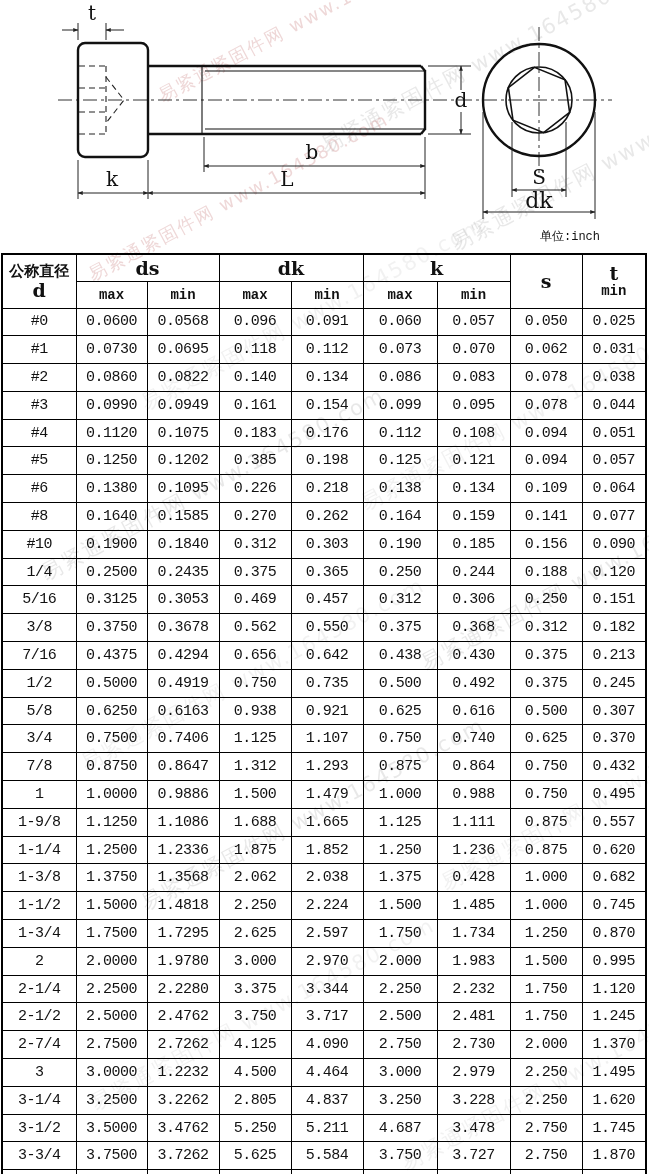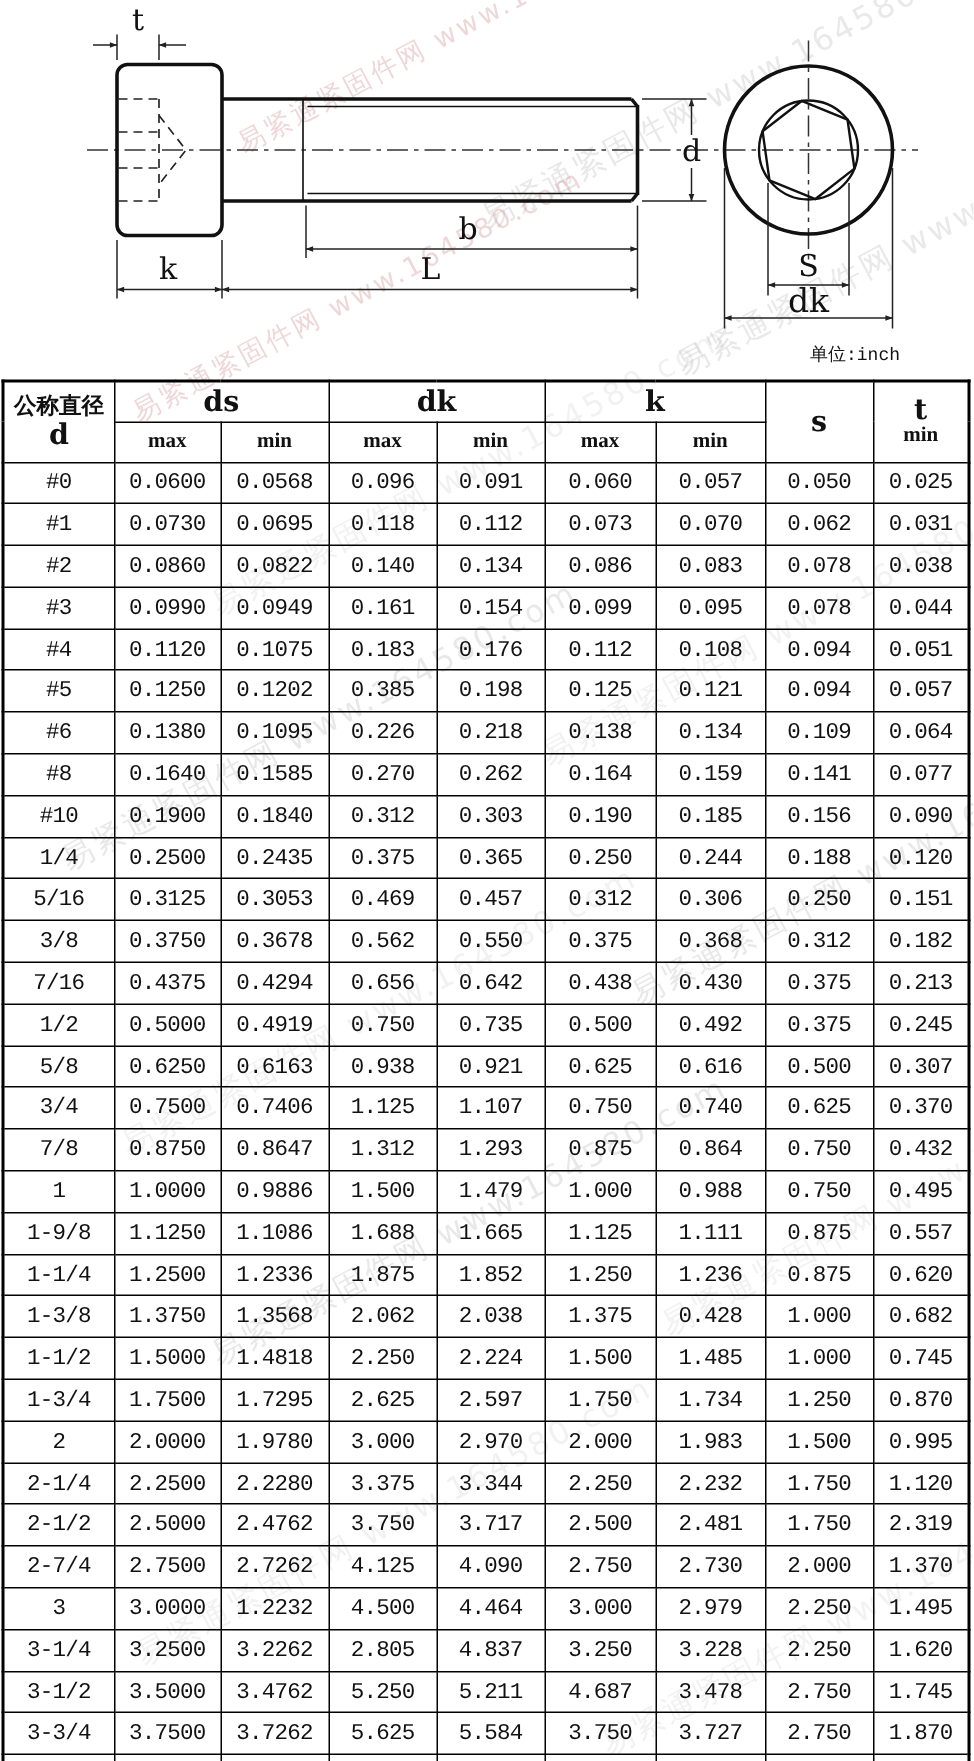--- a/index.html
+++ b/index.html
@@ -28,21 +28,21 @@
              border-collapse:collapse;table-layout:fixed;
              border:2px solid #000;background:transparent;}
   table.spec th,table.spec td{border:1px solid #000;text-align:center;
              vertical-align:middle;padding:0;color:#111;}
   table.spec thead tr{height:27px;}
   table.spec tbody td{height:26.8px;
              font-family:"Liberation Mono","DejaVu Sans Mono",monospace;
              font-size:15px;letter-spacing:-0.5px;}
   .h-cjk{font-family:"Liberation Sans",sans-serif;font-size:15px;line-height:18px;}
   .h-letter{font-family:"DejaVu Serif","Liberation Serif",serif;font-size:19px;line-height:20px;}
-  .h-sub{font-family:Liberation Serif, serif;font-size:14px;}
+  .h-sub{font-family:Liberation Mono, monospace;font-size:14px;}
 </style>
 </head>
 <body>
 
 <div class="stage">
 
   <div class="wm red" style="left:140px;top:6px;font-size:18px">易紧通紧固件网 www.164580.com</div>
   <div class="wm" style="left:300px;top:42px">易紧通紧固件网 www.164580.com</div>
   <div class="wm red" style="left:70px;top:185px;font-size:18px">易紧通紧固件网 www.164580.com</div>
   <div class="wm" style="left:430px;top:140px">易紧通紧固件网 www.164580.com</div>
@@ -461,21 +461,21 @@
         </tr>
         <tr>
           <td>2-1/2</td>
           <td>2.5000</td>
           <td>2.4762</td>
           <td>3.750</td>
           <td>3.717</td>
           <td>2.500</td>
           <td>2.481</td>
           <td>1.750</td>
-          <td>2.319</td>
+          <td>1.245</td>
         </tr>
         <tr>
           <td>2-7/4</td>
           <td>2.7500</td>
           <td>2.7262</td>
           <td>4.125</td>
           <td>4.090</td>
           <td>2.750</td>
           <td>2.730</td>
           <td>2.000</td>

